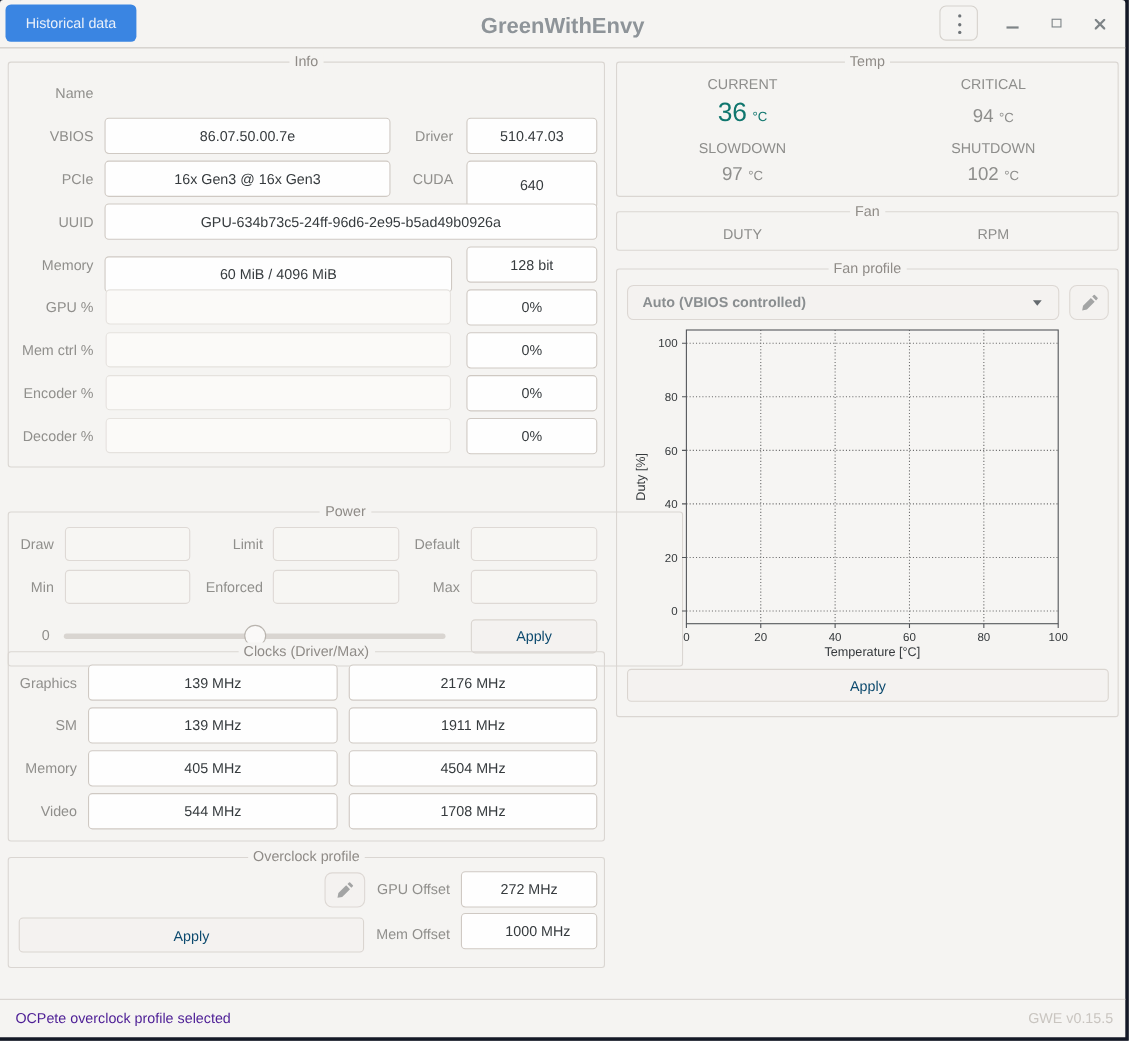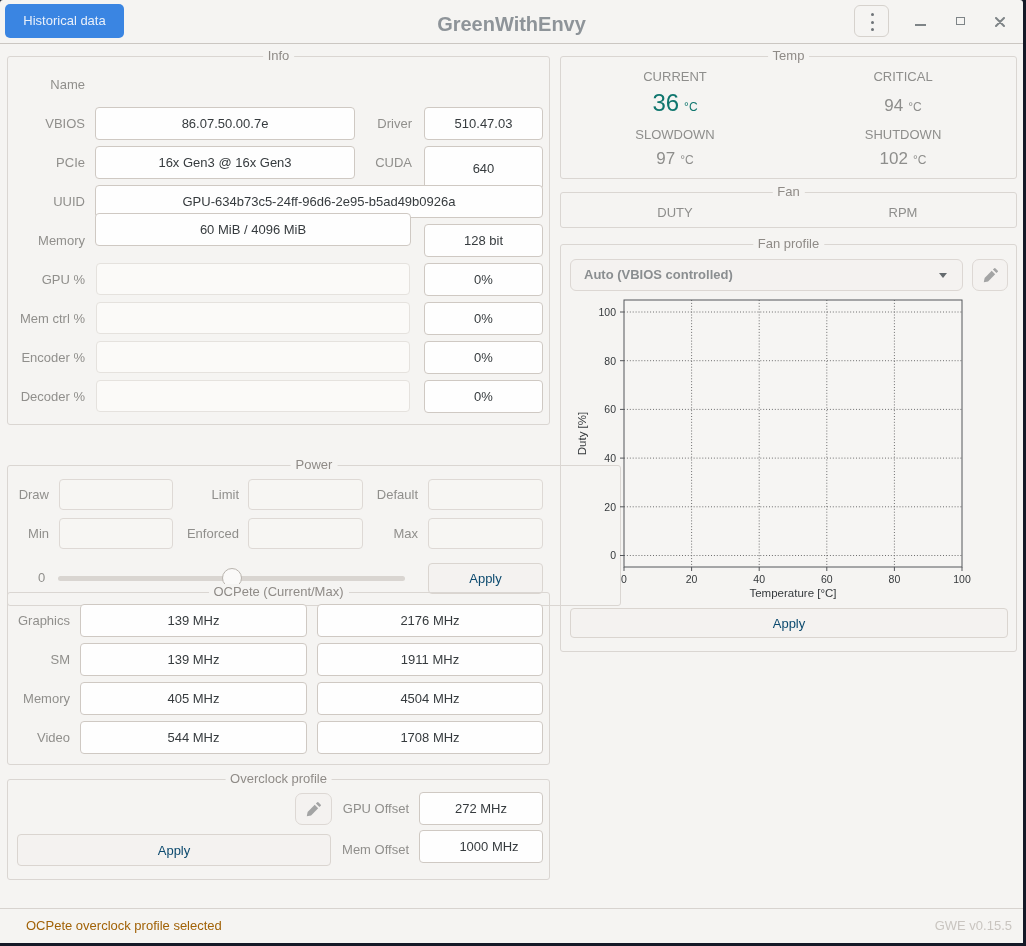--- a/index.html
+++ b/index.html
@@ -56,21 +56,21 @@
     <div class="e" style="left:87px;top:50px;width:260px;height:33px;">86.07.50.00.7e</div>
     <div class="lbl" style="left:299px;top:50px;width:105px;line-height:33px;">Driver</div>
     <div class="e" style="left:416px;top:50px;width:119px;height:33px;">510.47.03</div>
     <div class="lbl" style="left:0;top:89px;width:77px;line-height:33px;">PCIe</div>
     <div class="e" style="left:87px;top:89px;width:260px;height:33px;">16x Gen3 @ 16x Gen3</div>
     <div class="lbl" style="left:299px;top:89px;width:105px;line-height:33px;">CUDA</div>
     <div class="e" style="left:416px;top:89px;width:119px;height:44px;">640</div>
     <div class="lbl" style="left:0;top:128px;width:77px;line-height:33px;">UUID</div>
     <div class="e" style="left:87px;top:128px;width:448px;height:33px;">GPU-634b73c5-24ff-96d6-2e95-b5ad49b0926a</div>
     <div class="lbl" style="left:0;top:167px;width:77px;line-height:33px;">Memory</div>
-    <div class="e" style="left:87px;top:156px;width:316px;height:33px;">60 MiB / 4096 MiB</div>
+    <div class="e" style="left:87px;top:176px;width:316px;height:33px;">60 MiB / 4096 MiB</div>
     <div class="e" style="left:416px;top:167px;width:119px;height:33px;">128 bit</div>
     <div class="lbl" style="left:0;top:206px;width:77px;line-height:33px;">GPU %</div>
     <div class="bar" style="left:88px;top:206px;width:314px;height:32px;"></div>
     <div class="e" style="left:416px;top:206px;width:119px;height:33px;">0%</div>
     <div class="lbl" style="left:0;top:245px;width:77px;line-height:33px;">Mem ctrl %</div>
     <div class="bar" style="left:88px;top:245px;width:314px;height:32px;"></div>
     <div class="e" style="left:416px;top:245px;width:119px;height:33px;">0%</div>
     <div class="lbl" style="left:0;top:284px;width:77px;line-height:33px;">Encoder %</div>
     <div class="bar" style="left:88px;top:284px;width:314px;height:32px;"></div>
     <div class="e" style="left:416px;top:284px;width:119px;height:33px;">0%</div>
@@ -93,21 +93,21 @@
     <div class="dis" style="left:240px;top:52px;width:115px;height:31px;"></div>
     <div class="lbl" style="left:330px;top:52px;width:80px;line-height:31px;">Max</div>
     <div class="dis" style="left:420px;top:52px;width:115px;height:31px;"></div>
     <div class="lbl" style="left:23px;top:96px;width:21px;line-height:31px;text-align:center;">0</div>
     <div class="abs" style="left:50px;top:109.5px;width:347px;height:5px;background:#d9d5d1;border-radius:2.5px;"></div>
     <div class="abs" style="left:214px;top:102px;width:20px;height:20px;border-radius:50%;background:#faf9f8;border:1px solid #b9b4ae;"></div>
     <div class="bdis" style="left:420px;top:97px;width:115px;height:31px;">Apply</div>
   </div>
 
   <div class="frame" style="left:7px;top:592px;width:543px;height:173px;">
-    <div class="ftitle">OCPete (Current/Max)</div>
+    <div class="ftitle">Clocks (Driver/Max)</div>
     <div class="lbl" style="left:0;top:11px;width:62px;line-height:33px;">Graphics</div>
     <div class="e" style="left:72px;top:11px;width:227px;height:33px;">139 MHz</div>
     <div class="e" style="left:309px;top:11px;width:226px;height:33px;">2176 MHz</div>
     <div class="lbl" style="left:0;top:50px;width:62px;line-height:33px;">SM</div>
     <div class="e" style="left:72px;top:50px;width:227px;height:33px;">139 MHz</div>
     <div class="e" style="left:309px;top:50px;width:226px;height:33px;">1911 MHz</div>
     <div class="lbl" style="left:0;top:89px;width:62px;line-height:33px;">Memory</div>
     <div class="e" style="left:72px;top:89px;width:227px;height:33px;">405 MHz</div>
     <div class="e" style="left:309px;top:89px;width:226px;height:33px;">4504 MHz</div>
     <div class="lbl" style="left:0;top:128px;width:62px;line-height:33px;">Video</div>
@@ -217,16 +217,16 @@
         <text x="334.4" y="292.5">80</text>
         <text x="402" y="292.5">100</text>
       </g>
       <text x="233" y="306.5" fill="#35393c" font-size="11.5" font-family="Liberation Sans, sans-serif" text-anchor="middle">Temperature [°C]</text>
       <text x="26" y="143.5" fill="#35393c" font-size="11.5" font-family="Liberation Sans, sans-serif" text-anchor="middle" transform="rotate(-90 26 143.5)">Duty [%]</text>
     </svg>
     <div class="bdis" style="left:9px;top:363px;width:438px;height:30px;">Apply</div>
   </div>
 
   <div class="status">
-    <div class="abs" style="left:14px;top:9px;color:#a16207;margin-left:12px;">OCPete overclock profile selected</div>
+    <div class="abs" style="left:14px;top:9px;color:#4c1d95;">OCPete overclock profile selected</div>
     <div class="abs" style="right:11px;top:9px;color:#c9c5c0;">GWE v0.15.5</div>
   </div>
 </div>
 
 </body></html>

